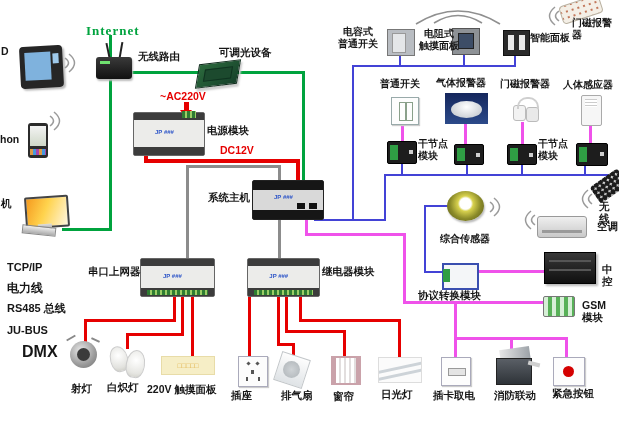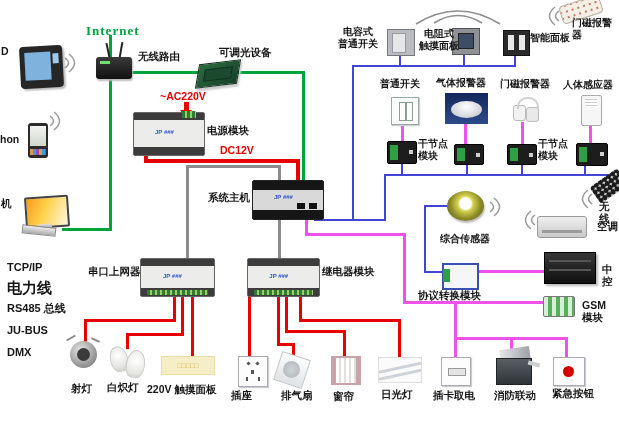--- a/index.html
+++ b/index.html
@@ -295,24 +295,24 @@
 
   <div class="lbl red" style="left:160px;top:90px">~AC220V</div>
   <div class="lbl" style="left:207px;top:124px">电源模块</div>
   <div class="lbl red" style="left:220px;top:144px">DC12V</div>
   <div class="lbl" style="left:208px;top:191px">系统主机</div>
 
   <div class="lbl" style="left:88px;top:265px">串口上网器</div>
   <div class="lbl" style="left:322px;top:265px">继电器模块</div>
 
   <div class="lbl" style="left:7px;top:261px;font-size:11px">TCP/IP</div>
-  <div class="lbl" style="left:7px;top:282px;font-size:15px">电力线</div>
+  <div class="lbl" style="left:7px;top:282px;font-size:12px">电力线</div>
   <div class="lbl" style="left:7px;top:302px;font-size:11px">RS485 总线</div>
   <div class="lbl" style="left:7px;top:324px;font-size:11px">JU-BUS</div>
-  <div class="lbl" style="left:7px;top:346px;font-size:11px">DMX</div>
+  <div class="lbl" style="left:22px;top:346px;font-size:16px">DMX</div>
 
   <div class="lbl small center" style="left:338px;top:26px">电容式
 普通开关</div>
   <div class="lbl small center" style="left:419px;top:28px">电阻式
 触摸面板</div>
   <div class="lbl small" style="left:530px;top:32px">智能面板</div>
   <div class="lbl small" style="left:572px;top:17px">门磁报警器</div>
 
   <div class="lbl small" style="left:380px;top:78px">普通开关</div>
   <div class="lbl small" style="left:436px;top:77px">气体报警器</div>

